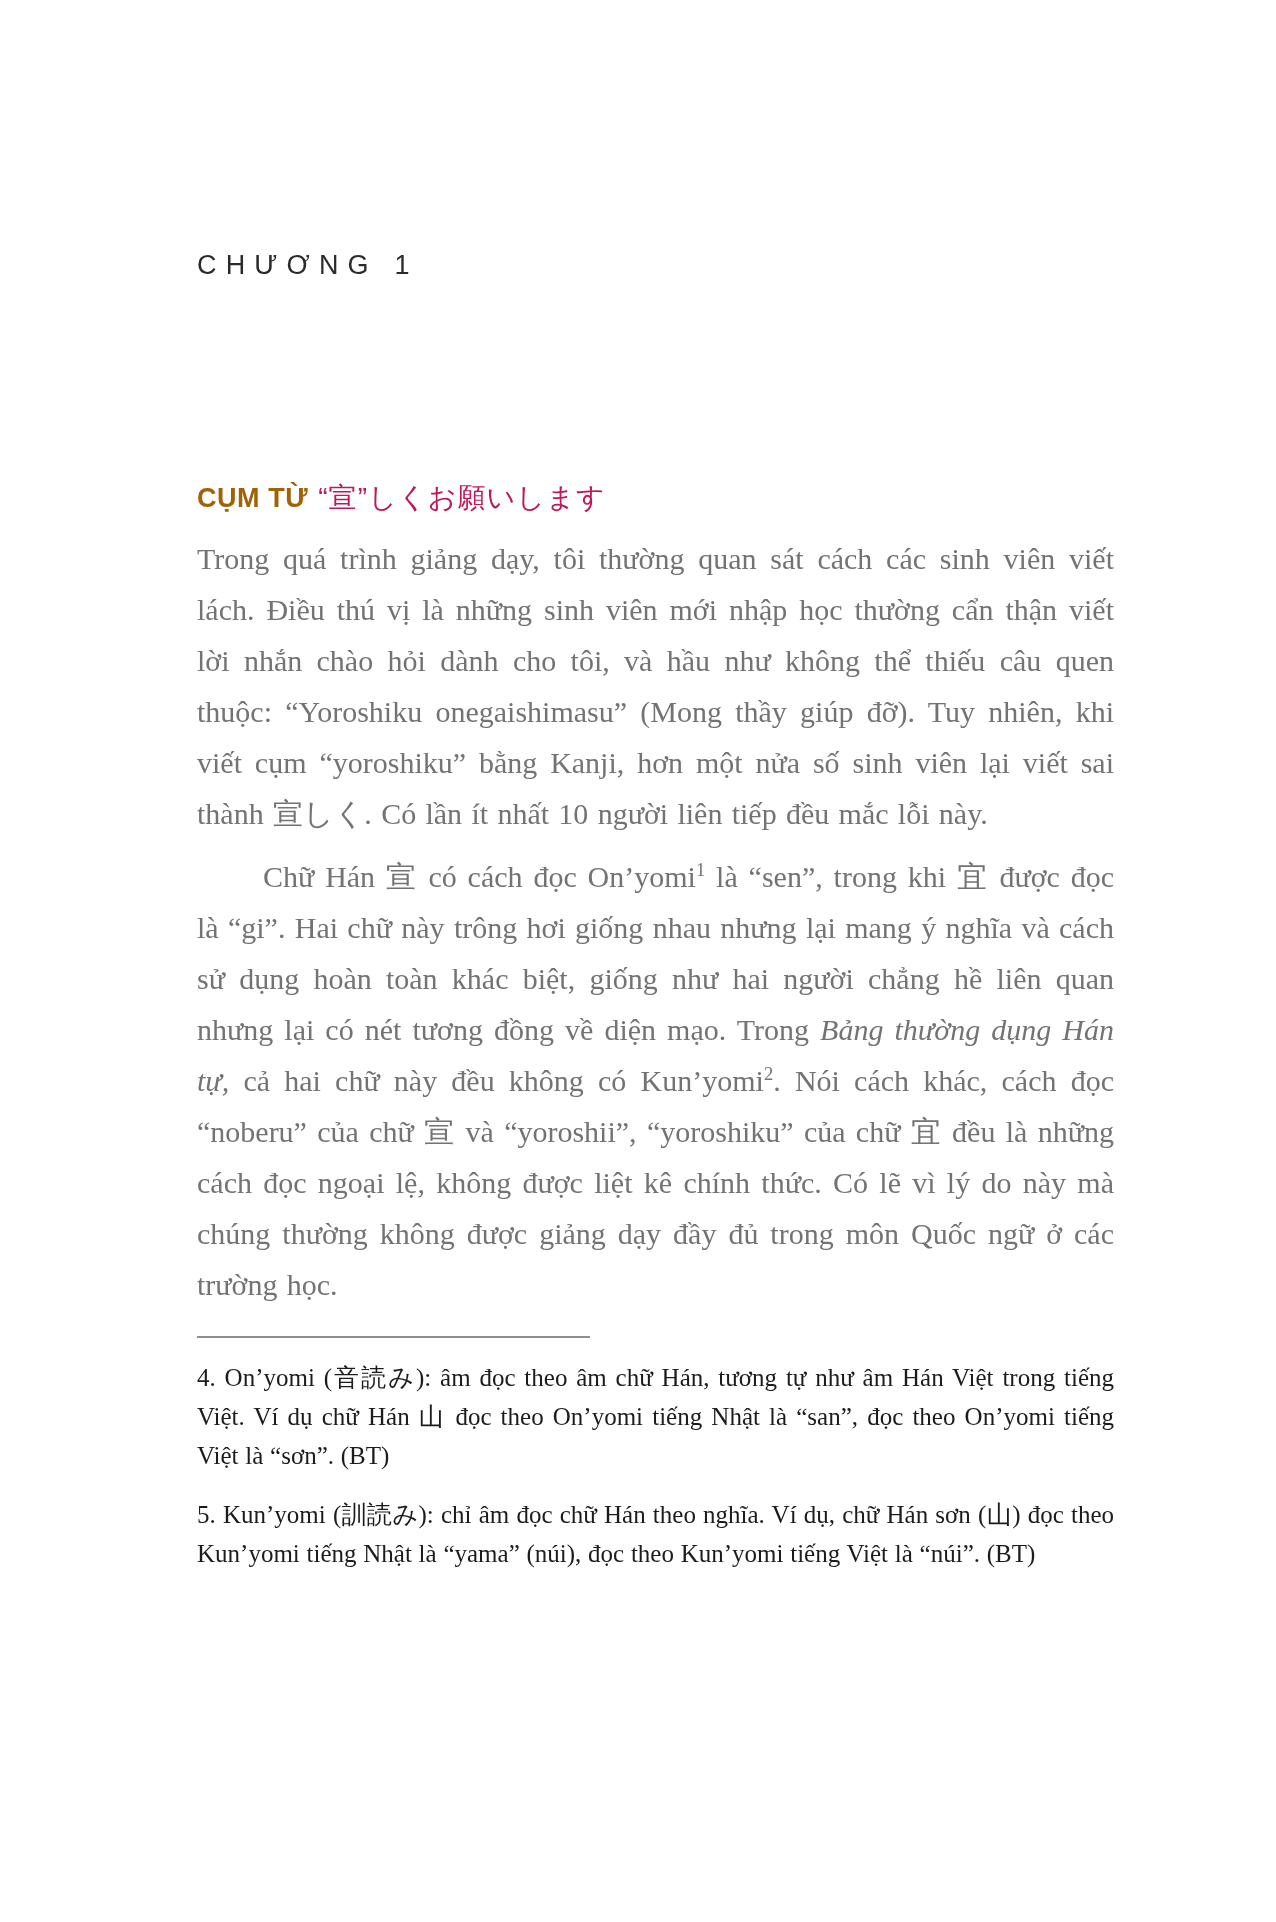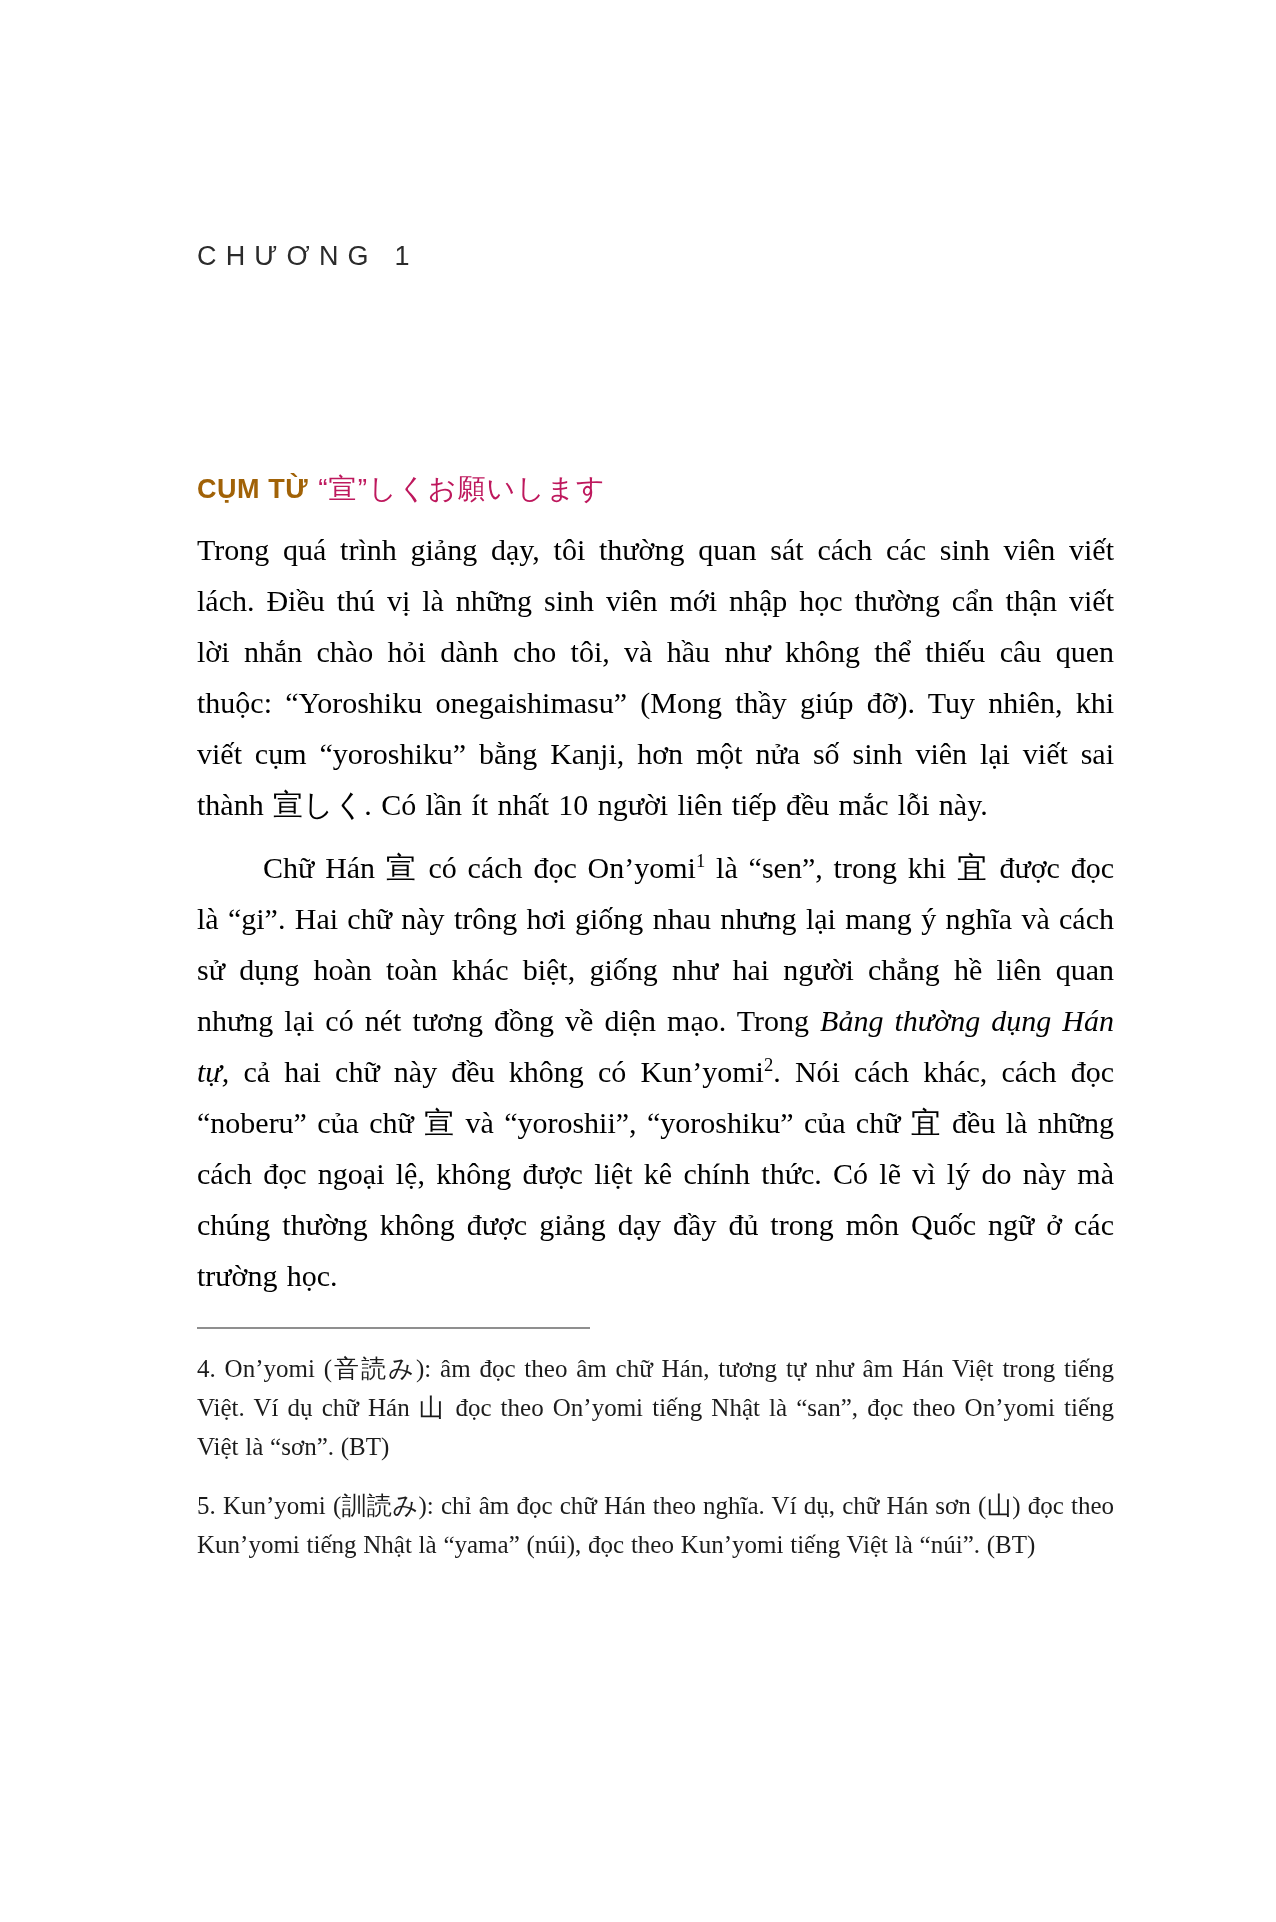--- a/index.html
+++ b/index.html
@@ -4,21 +4,21 @@
 <style>
   html, body {
     margin: 0;
     padding: 0;
     background: #ffffff;
   }
   .page {
     position: relative;
     width: 1276px;
     height: 1606px;
-    margin: 7px auto;
+    margin: 16px auto;
     background: #ffffff;
     color: #1e1e1e;
     box-sizing: border-box;
     padding: 234px 162px 0 197px;
     overflow: hidden;
   }
   .chapter-label {
     font-family: "Liberation Sans", sans-serif;
     font-size: 27px;
     font-weight: 400;
@@ -54,21 +54,21 @@
     color: #be185d;
     margin-left: 10px;
     letter-spacing: 0.04em;
   }
   .body-para {
     font-family: "Liberation Serif", "DejaVu Serif", serif;
     font-size: 30px;
     line-height: 51px;
     text-align: justify;
     margin: 0;
-    color: #000000;
+    color: #737373;
     word-spacing: 0.06em;
   }
   .body-para.first {
     margin-top: 16px;
   }
   .body-para.indented {
     margin-top: 12px;
     text-indent: 66px;
   }
   .body-para .italic { font-style: italic; }

